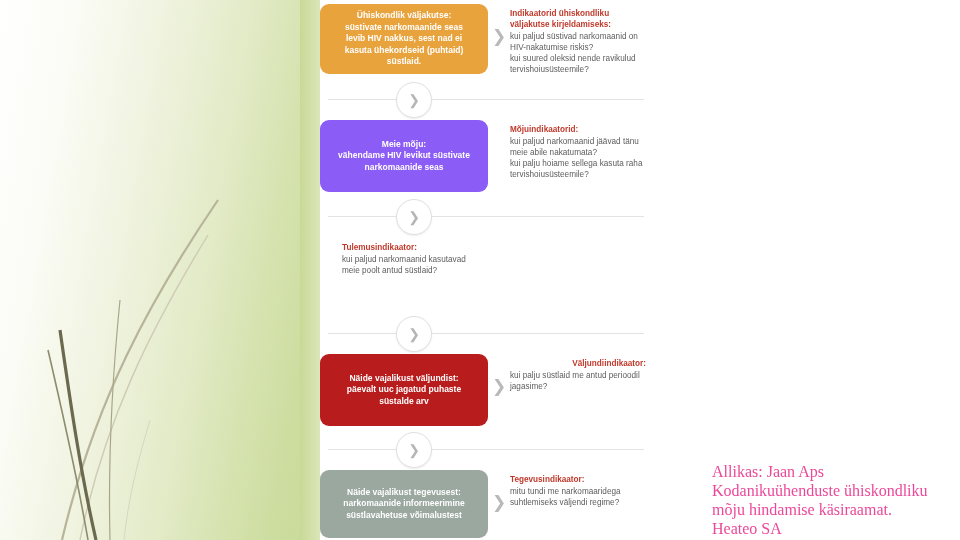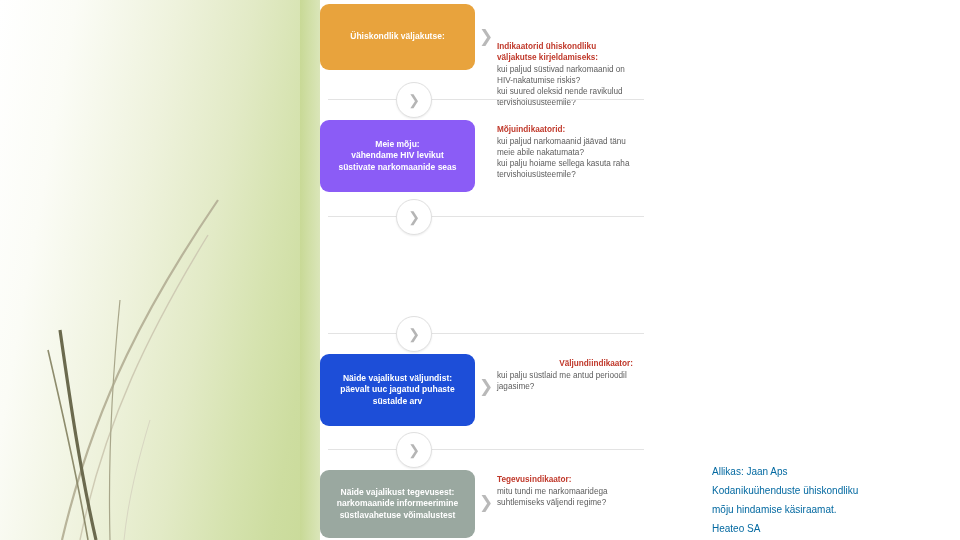--- a/index.html
+++ b/index.html
@@ -24,21 +24,21 @@
   #slide-area{
     position:absolute;left:320px;top:0;width:332px;height:540px;
     background:#ffffff;
     overflow:hidden;
   }
   .flow-row{
     position:absolute;left:0;width:332px;
     display:flex;align-items:flex-start;
   }
   .boxA{
-    width:155px;min-height:66px;border-radius:9px;
+    width:168px;min-height:66px;border-radius:9px;
     display:flex;align-items:center;justify-content:center;
     text-align:center;color:#ffffff;font-weight:bold;
     font-size:8.5px;line-height:11.5px;padding:6px 16px;
     box-sizing:border-box;
   }
   .chev{
     width:22px;display:flex;align-items:center;justify-content:center;
     font-size:17px;color:#b9b9b9;padding-top:22px;
   }
   .boxB{
@@ -55,21 +55,21 @@
   .circ{
     position:absolute;left:76px;top:0;width:34px;height:34px;border-radius:50%;
     background:#ffffff;border:1px solid #e0e0e0;
     display:flex;align-items:center;justify-content:center;
     color:#b5b5b5;font-size:14px;line-height:14px;
     box-shadow:0 1px 2px rgba(0,0,0,.07);
   }
   
   #caption{
     position:absolute;left:712px;top:462px;width:240px;
-    font-size:10px;line-height:19px;color:#0369a1;
+    font-size:16px;line-height:19px;color:#ec4899;font-family:Liberation Serif, serif;
   }
   #caption div{white-space:nowrap;}
 </style>
 </head>
 <body>
 
 <div id="bg-band"></div>
 <div id="bg-band-fade"></div>
 
 <svg id="grass" viewBox="0 0 330 540" preserveAspectRatio="none">
@@ -80,25 +80,26 @@
   <path d="M120 300 C 112 380, 108 460, 110 540" stroke="#a8a68a" stroke-width="1.2" fill="none"></path>
   <path d="M150 420 C 138 460, 128 500, 124 540" stroke="#d8d6c2" stroke-width="1" fill="none"></path>
 </svg>
 
 <div id="slide-area">
 
   <div class="flow-row" style="top:4px;">
     <div class="boxA" style="background:#E8A33D;">
       <span>
         <b>Ühiskondlik väljakutse:</b><br>
+        <span>süstivate narkomaanide seas levib HIV nakkus, sest nad ei kasuta ühekordseid (puhtaid) süstlaid.</span>
       </span>
     </div>
     <div class="chev">❯</div>
     <div class="boxB">
-      <span class="hdr" style="color:#C0392B;margin-top:33px;">Indikaatorid ühiskondliku väljakutse kirjeldamiseks:</span>
+      <span class="hdr" style="color:#C0392B;">Indikaatorid ühiskondliku väljakutse kirjeldamiseks:</span>
       <span>kui paljud süstivad narkomaanid on HIV-nakatumise riskis?</span><br>
       <span>kui suured oleksid nende ravikulud tervishoiusüsteemile?</span>
     </div>
   </div>
 
   <div class="down-wrap" style="top:82px;">
     <div class="hline"></div>
     <div class="circ">❯</div>
   </div>
 
@@ -117,29 +118,33 @@
     </div>
   </div>
 
   <div class="down-wrap" style="top:199px;">
     <div class="hline"></div>
     <div class="circ">❯</div>
   </div>
 
   <div class="flow-row" style="top:238px;">
     <div class="chev"></div>
+    <div class="boxB">
+      <span class="hdr" style="color:#C0392B;">Tulemusindikaator:</span>
+      <span>kui paljud narkomaanid kasutavad meie poolt antud süstlaid?</span>
+    </div>
   </div>
 
   <div class="down-wrap" style="top:316px;">
     <div class="hline"></div>
     <div class="circ">❯</div>
   </div>
 
   <div class="flow-row" style="top:354px;">
-    <div class="boxA" style="background:#1d4ed8;min-height:72px;">
+    <div class="boxA" style="background:#b91c1c;min-height:72px;">
       <span>
         <b>Näide vajalikust väljundist:</b><br>
         <span>päevalt uuc jagatud puhaste süstalde arv</span>
       </span>
     </div>
     <div class="chev">❯</div>
     <div class="boxB">
       <span class="hdr" style="color:#C0392B;text-align:right;">Väljundiindikaator:</span>
       <span>kui palju süstlaid me antud perioodil jagasime?</span>
     </div>

